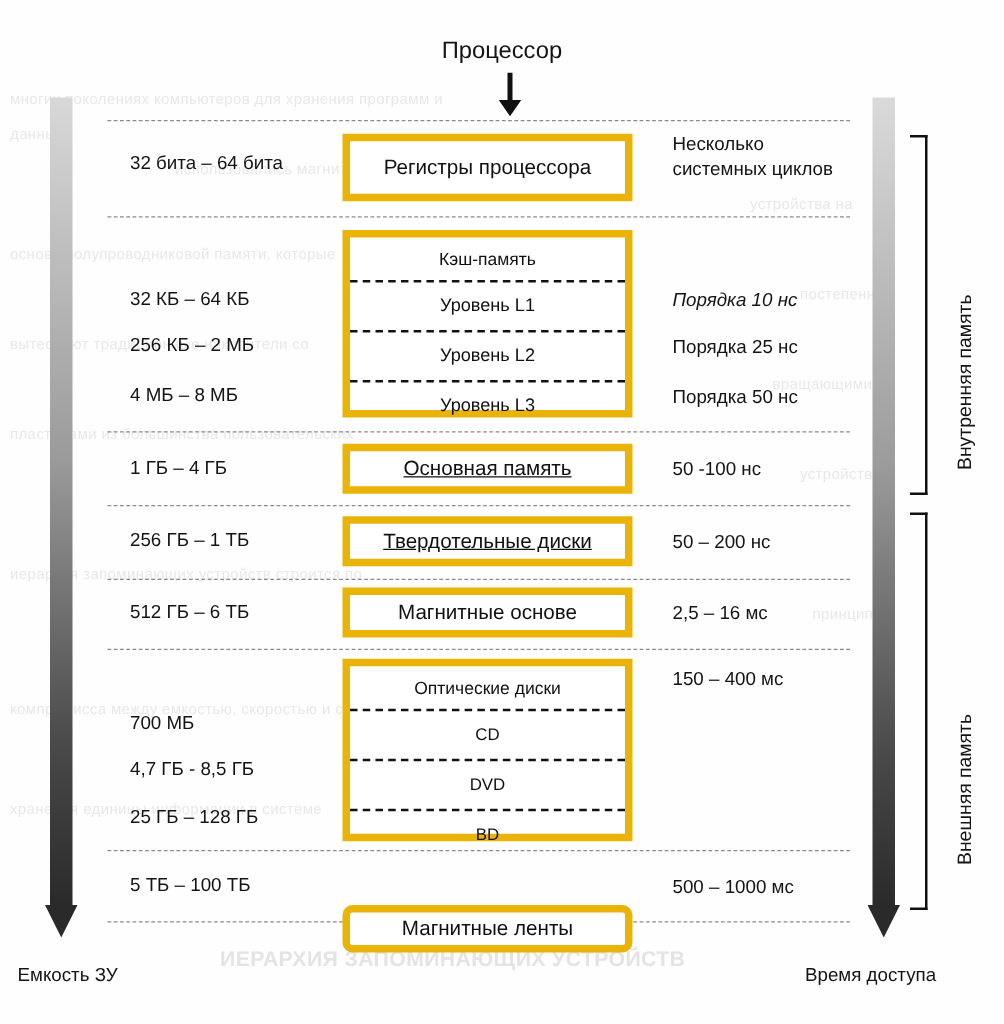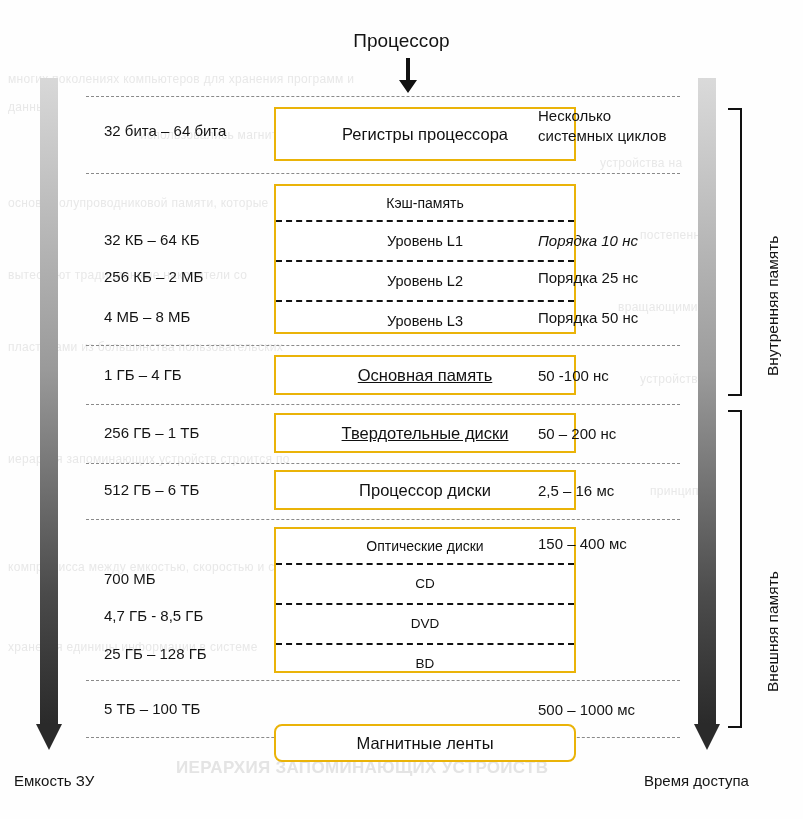--- a/index.html
+++ b/index.html
@@ -49,23 +49,23 @@
     left: 396px;
     top: 58px;
     width: 24px;
     height: 36px;
   }
 
   
   .box {
     position: absolute;
     left: 274px;
-    width: 302px;
+    width: 232px;
     box-sizing: border-box;
-    border: 2px solid #eab308;
+    border: 6px solid #eab308;
     background: #fff;
     display: flex;
     align-items: center;
     justify-content: center;
     font-size: 16.5px;
     color: #111;
     text-align: center;
   }
   .box.group {
     display: block;
@@ -220,21 +220,21 @@
   <div class="acc" style="top:366px;">50 -100 нс</div>
 
   <div class="cap" style="top:424px;">256 ГБ – 1 ТБ</div>
   <div class="box" style="top:413px; height:40px;text-decoration:underline;">
     <span>Твердотельные диски</span>
   </div>
   <div class="acc" style="top:424px;">50 – 200 нс</div>
 
   <div class="cap" style="top:481px;">512 ГБ – 6 ТБ</div>
   <div class="box" style="top:470px; height:40px;">
-    <span>Процессор диски</span>
+    <span>Магнитные основе</span>
   </div>
   <div class="acc" style="top:481px;">2,5 – 16 мс</div>
 
   <div class="box group" style="top:527px; height:146px;">
     <div class="group-title">Оптические диски</div>
     <div class="sub small first">CD</div>
     <div class="sub small">DVD</div>
     <div class="sub small">BD</div>
   </div>
   <div class="acc" style="top:534px;">150 – 400 мс</div>

